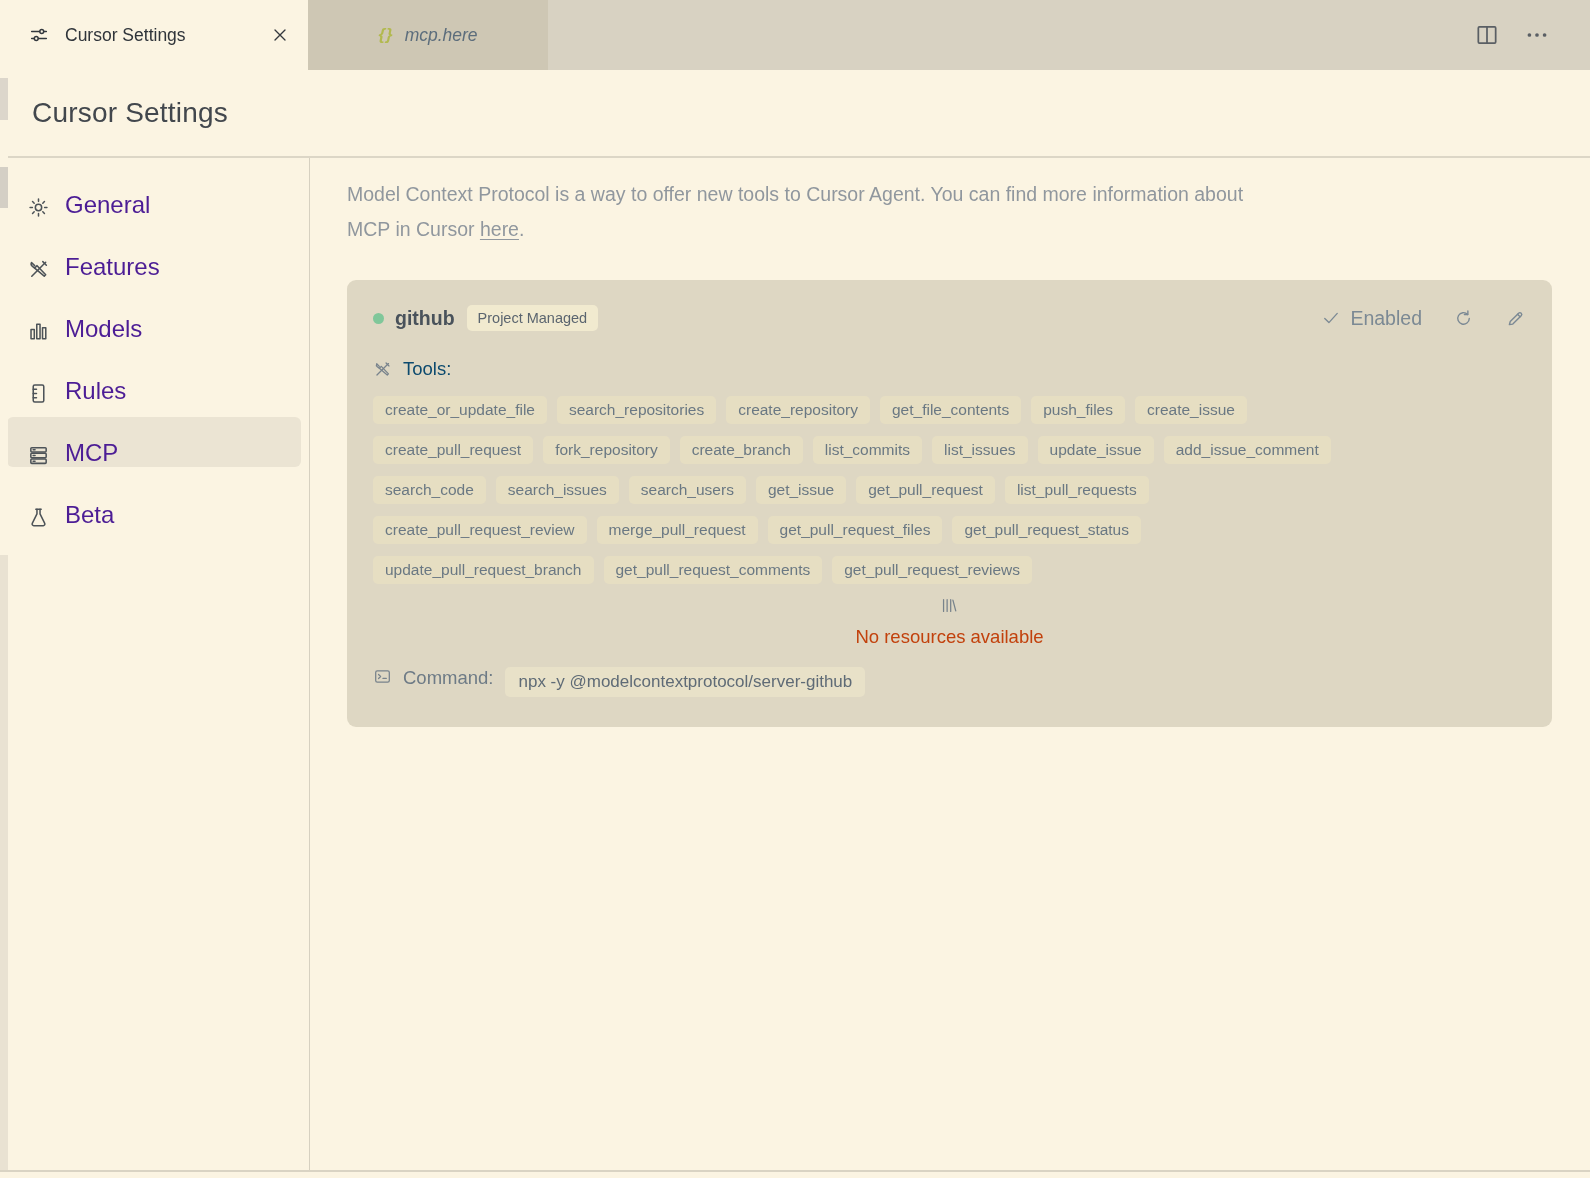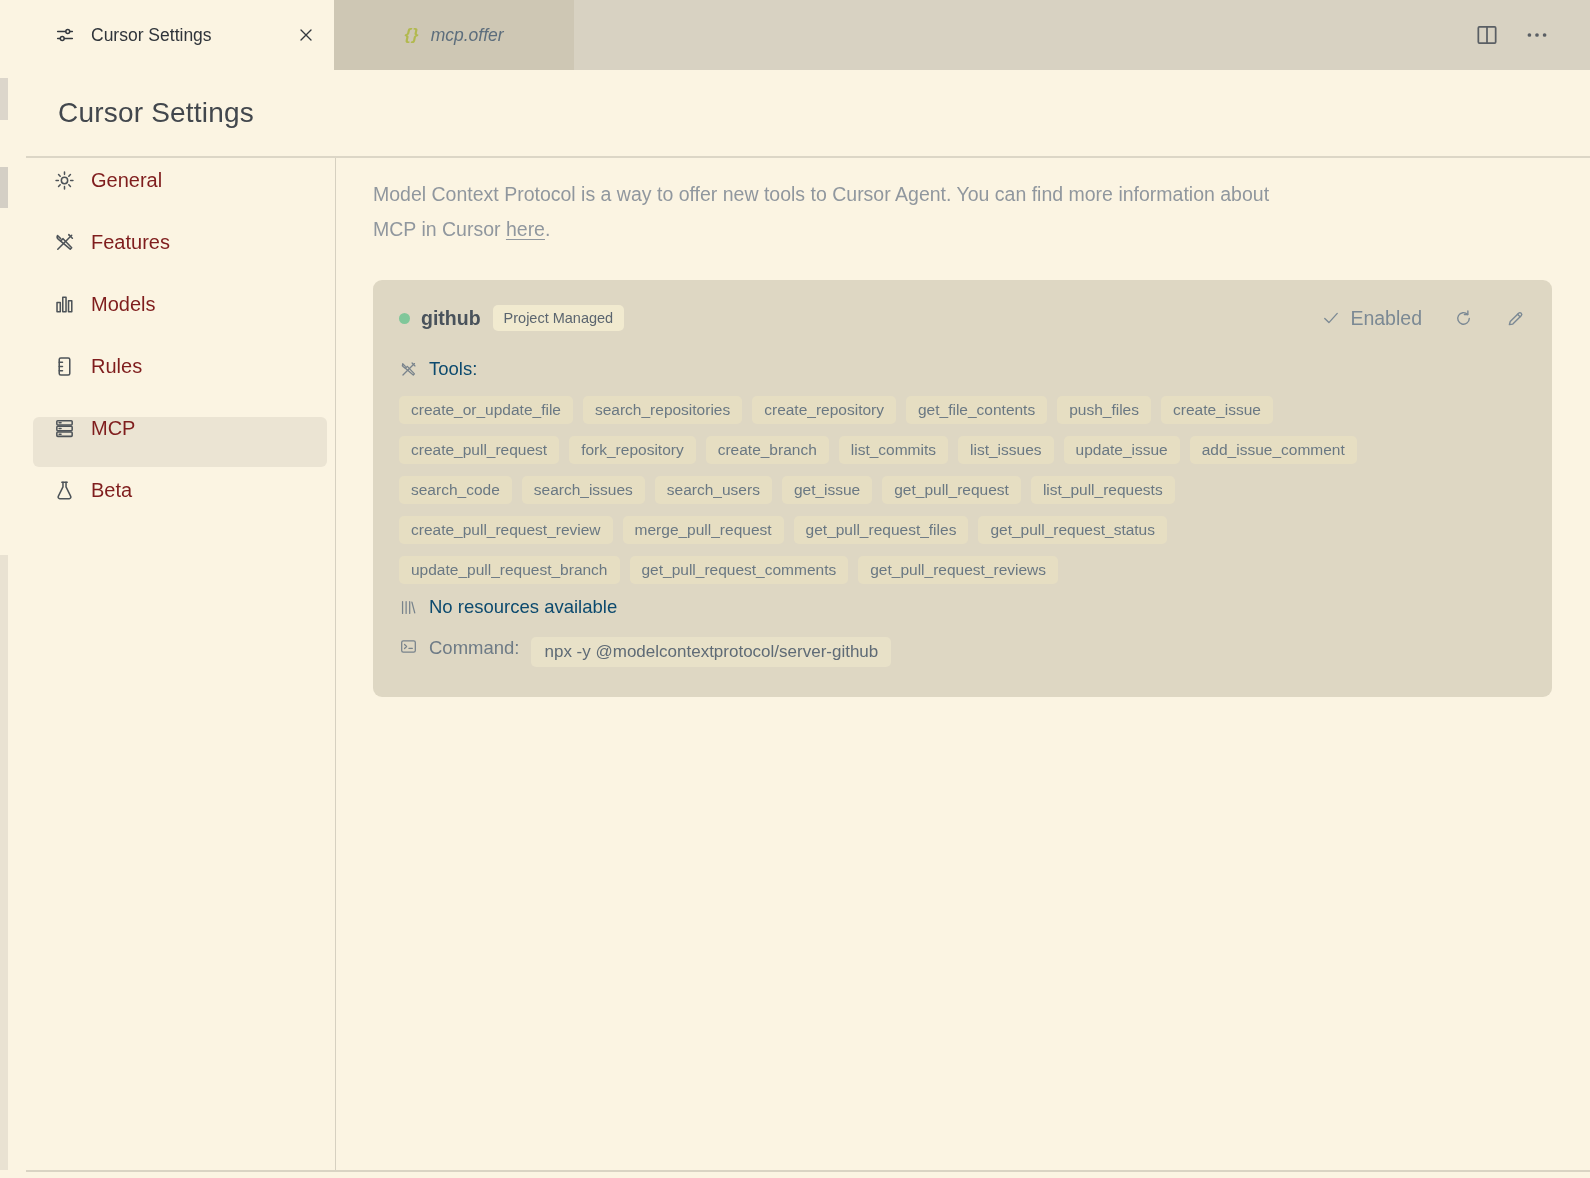--- a/index.html
+++ b/index.html
@@ -11,42 +11,42 @@
     position:relative;
   }
   svg { display:block; }
 
   
   .left-sliver { position:absolute; left:0; top:0; width:8px; height:1170px; background:var(--page-bg,#fbf4e2); z-index:40; }
   .sliver-low { position:absolute; left:0; top:555px; width:8px; height:615px; background:#e9e2d2; }
   .sliver-seg1 { position:absolute; left:0; top:78px; width:8px; height:42px; background:#dcd6cb; }
   .sliver-seg2 { position:absolute; left:0; top:167px; width:8px; height:41px; background:#d4cfc5; }
 
-  .page { width:1590px; height:1178px; display:flex; flex-direction:column;padding-left:26px; }
+  .page { width:1590px; height:1178px; display:flex; flex-direction:column; }
 
   
   .tab-bar { height:70px; display:flex; align-items:stretch; padding-left:8px; flex:none; }
   .tab { display:flex; align-items:center; font-size:17.5px; }
   .tab.active { width:300px; background:var(--page-bg,#fbf4e2); color:#2f343a; padding:0 18px 0 20px; gap:15px; font-weight:500; }
   .tab.active .tab-label { flex:1; }
   .tab.inactive { width:240px; background:var(--inactive-tab,#cec7b4); color:#5c6d7c; font-style:italic; justify-content:center; gap:11px; }
   .tab-strip { flex:1; background:var(--tab-strip,#d8d2c2); display:flex; align-items:center; justify-content:flex-end; gap:24px; padding-right:40px; }
   .tab-icon { color:#33383e; width:22px; height:22px; }
   .braces-glyph { color:#b2b94f; font-style:italic; font-weight:700; font-size:17px; letter-spacing:1px; }
   .close-btn { width:20px; height:20px; color:#33383e; cursor:pointer; }
   .strip-btn { width:26px; height:26px; color:#5a5f64; display:flex; align-items:center; justify-content:center; cursor:pointer; }
 
   
   .settings-header { height:88px; display:flex; align-items:center; padding-left:32px; flex:none; border-bottom:2px solid var(--divider,#dcd6c6); }
   .settings-title { font-size:28px; color:#42474d; font-weight:400; letter-spacing:.2px; }
 
   
   .body { flex:1; display:flex; min-height:0; }
   .sidebar { width:310px; flex:none; border-right:1.5px solid #d6d0c0; padding-top:11px; }
-  .side-item { height:50px; margin:0 8px 12px 7px; display:flex; align-items:flex-start; gap:15px; padding-left:20px; border-radius:6px; font-size:20px; color:#7f1d1d; cursor:pointer; }
+  .side-item { height:50px; margin:0 8px 12px 7px; display:flex; align-items:flex-end; gap:15px; padding-left:20px; border-radius:6px; font-size:24px; color:#4c1d95; cursor:pointer; }
   .side-item.selected { background:var(--selected-bg,#ebe4d3); }
   .side-icon { width:23px; height:23px; color:#4d5358; flex:none; }
   .side-icon svg { width:23px; height:23px; }
 
   .main { flex:1; padding:0 38px 0 37px; min-width:0; }
 
   .title-row { margin-top:41px; display:flex; align-items:center; justify-content:space-between; }
   .page-title { font-size:30px; font-weight:500; color:#4b5157; letter-spacing:.2px; }
   .add-btn { height:41px; background:var(--accent,#a89c56); color:var(--button-text,#faf4e1); border:none; border-radius:6px; font-size:17.5px; font-family:inherit; display:flex; align-items:center; gap:9px; padding:0 17px; cursor:pointer; }
   .add-btn .plus { font-size:20px; font-weight:400; opacity:.9; margin-top:-2px; }
@@ -67,21 +67,21 @@
 
   .tools-row { margin-top:27px; display:flex; align-items:center; gap:11px; color:#0c4a6e; }
   .row-icon { width:19px; height:19px; flex:none; color:#78838c; }
   .row-icon svg { width:19px; height:19px; }
   .tools-label, .resources-label, .command-label { font-size:18.5px; }
 
   .tool-rows { margin-top:16px; }
   .tool-row { display:flex; gap:10px; margin-bottom:12px; }
   .tool-tag { background:var(--tag-bg,#e6dec2); color:#6a7883; font-size:15.5px; padding:5px 12px; border-radius:5px; white-space:nowrap; }
 
-  .resources-row { margin-top:9px; display:flex; align-items:center; gap:11px; color:#0c4a6e; }
+  .resources-row { margin-top:9px; display:flex; align-items:center; gap:11px; color:#c2410c;flex-direction:column; }
   .command-row { margin-top:19px; display:flex; gap:11px; color:#6e7b86; }
   .command-chip { margin-left:1px; background:var(--chip-bg,#e8e1c8); color:#5f6b76; font-size:17px; padding:5px 13px; border-radius:5px; }
 
   
   .footer-strip { height:8px; flex:none; border-top:2px solid #d9d3c3; background:var(--page-bg,#fbf4e2); }
 </style>
 </head>
 <body>
 
 <div class="left-sliver">
@@ -104,21 +104,21 @@
         </span>
       <span class="tab-label">Cursor Settings</span>
       <span class="close-btn">
           <svg viewBox="0 0 24 24" fill="none" stroke="currentColor" stroke-width="1.6" stroke-linecap="round" stroke-linejoin="round" width="20" height="20">
             <path d="M6 6l12 12M18 6L6 18"></path>
           </svg>
         </span>
     </div>
     <div class="tab inactive">
       <span class="braces-glyph">{}</span>
-      <span class="tab-label">mcp.offer</span>
+      <span class="tab-label">mcp.here</span>
     </div>
     <div class="tab-strip">
       <span class="strip-btn">
           <span>
             <svg viewBox="0 0 24 24" fill="none" stroke="currentColor" stroke-width="1.6" stroke-linecap="round" stroke-linejoin="round" width="26" height="26">
               <rect x="4" y="4.5" width="16" height="15" rx="1"></rect>
               <path d="M12 4.5v15"></path>
             </svg>
           </span>
         </span>

